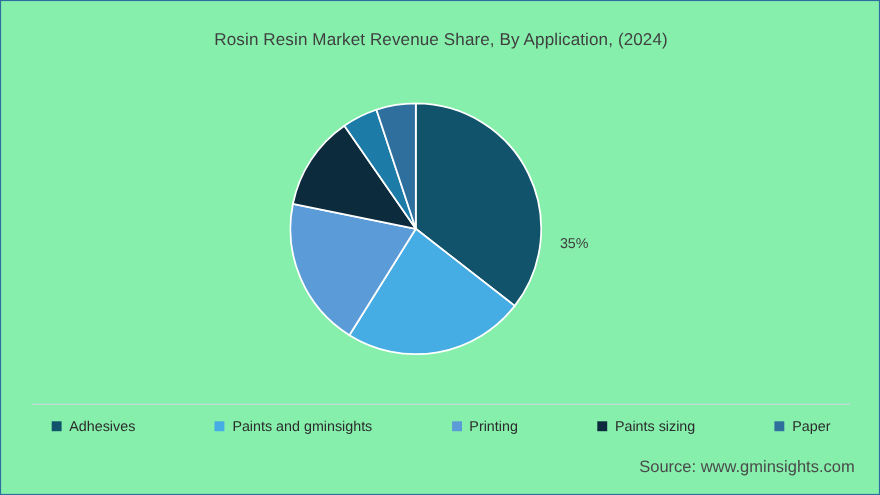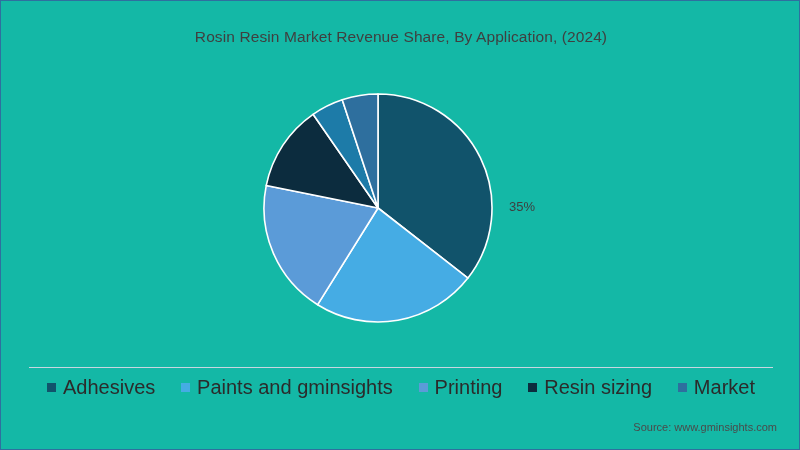--- a/index.html
+++ b/index.html
@@ -4,21 +4,21 @@
 <style>
   html, body {
     margin: 0;
     padding: 0;
     background: #ffffff;
   }
   #page {
     position: relative;
     width: 800px;
     height: 450px;
-    background: #14b8a6;
+    background: #86efac;
     box-sizing: border-box;
     border: 1px solid #2f6f9f;
     font-family: "Liberation Sans", sans-serif;
     overflow: hidden;
   }
   #chart-title {
     position: absolute;
     top: 27px;
     left: 0;
     width: 800px;
@@ -46,21 +46,21 @@
     stroke-linejoin: round;
   }
   .data-label {
     position: absolute;
     font-size: 13px;
     color: #3f3f3f;
     white-space: nowrap;
   }
   #label-adhesives {
     left: 508px;
-    top: 198px;
+    top: 212px;
     text-align: center;
   }
   #legend {
     position: absolute;
     left: 28px;
     top: 366px;
     width: 744px;
     height: 40px;
     border-top: 1px solid #c9d6e0;
     display: flex;
@@ -77,28 +77,28 @@
     white-space: nowrap;
   }
   .legend-swatch {
     width: 9px;
     height: 9px;
     margin-right: 7px;
     flex: 0 0 auto;
     display: inline-block;
   }
   .legend-label {
-    font-size: 20px;
+    font-size: 13px;
     color: #2b2b2b;
   }
   #source {
     position: absolute;
     right: 22px;
     bottom: 16px;
-    font-size: 11px;
+    font-size: 15px;
     color: #4a4a4a;
     white-space: nowrap;
     margin-left: 18px;
   }
 </style>
 </head>
 <body>
 
 <div id="page">
 
@@ -127,23 +127,23 @@
       <div class="legend-item">
         <span class="legend-swatch" style="background: rgb(69, 172, 228);"></span>
         <span class="legend-label">Paints and gminsights</span>
       </div>
       <div class="legend-item">
         <span class="legend-swatch" style="background: rgb(91, 155, 216);"></span>
         <span class="legend-label">Printing</span>
       </div>
       <div class="legend-item">
         <span class="legend-swatch" style="background: rgb(12, 44, 62);"></span>
-        <span class="legend-label">Resin sizing</span>
+        <span class="legend-label">Paints sizing</span>
       </div>
       <div class="legend-item">
         <span class="legend-swatch" style="background: rgb(46, 111, 158);"></span>
-        <span class="legend-label">Market</span>
+        <span class="legend-label">Paper</span>
       </div>
     </div>
 
   <div id="source">Source: www.gminsights.com</div>
 
 </div>
 
 </body></html>

